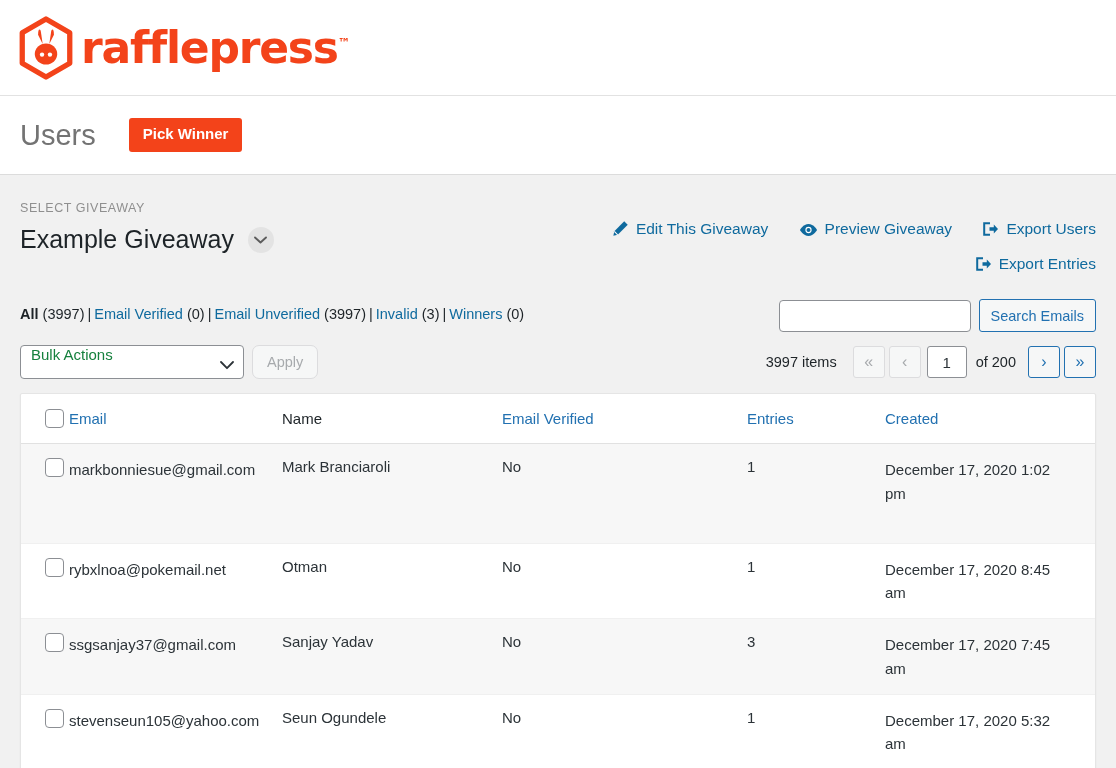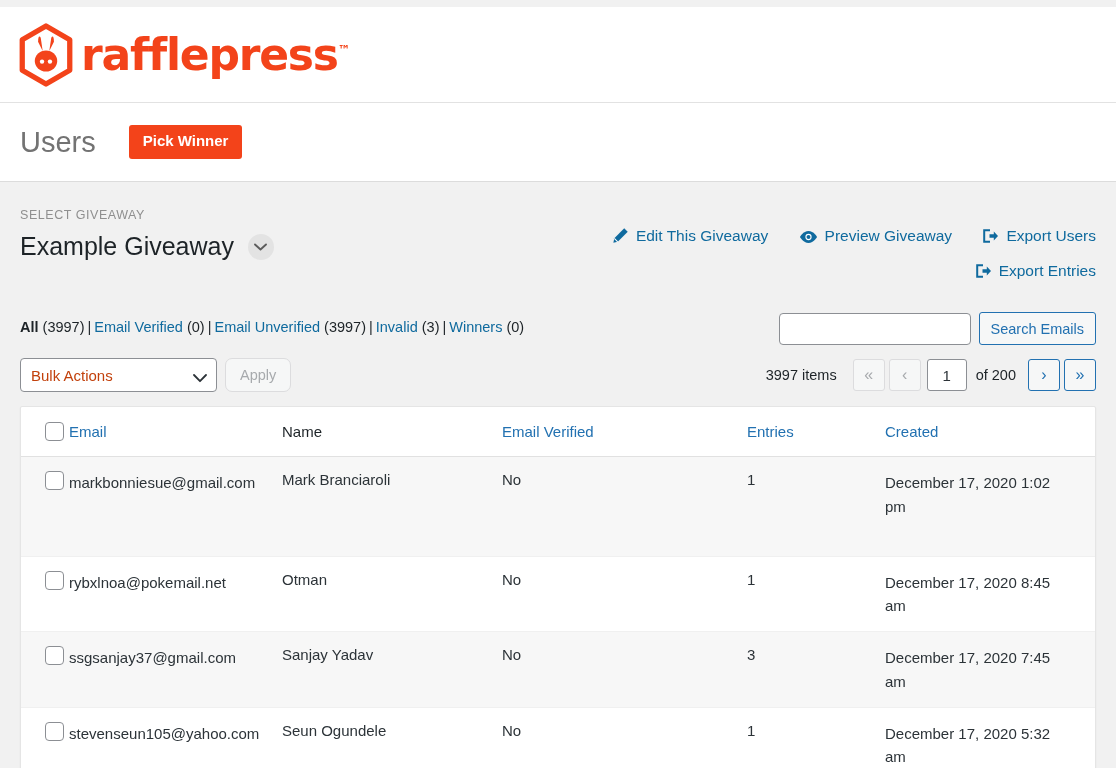--- a/index.html
+++ b/index.html
@@ -14,21 +14,20 @@
   }
 
   
   .logo-bar {
     height: 96px;
     background: #ffffff;
     border-bottom: 1px solid #e2e2e2;
     display: flex;
     align-items: center;
     padding-left: 13px;
-    margin-top: 7px;
   }
   .logo-wrap { display:flex; align-items:center; }
   .logo-mark { width: 66px; height: 66px; display:block; }
   .logo-word {
     font-size: 44px;
     font-weight: 700;
     color: #f3431a;
     letter-spacing: -1.2px;
     margin-left: 2px;
     position: relative;
@@ -124,21 +123,21 @@
     display: inline-block;
     vertical-align: -3px;
     margin-right: 7px;
   }
 
   
   .filter-row {
     display:flex;
     justify-content: space-between;
     align-items: flex-start;
-    margin-top: 22px;
+    margin-top: 16px;
     gap: 44px;
   }
   .subsubsub {
     font-size: 14.5px;
     color: #1d2327;
     padding-top: 7px;
   }
   .subsubsub a { color:#0f6a9e; text-decoration:none; cursor:pointer; }
   .subsubsub .cur { color:#1d2327; font-weight: 700; }
   .subsubsub .cnt { color:#1d2327; }
@@ -172,28 +171,28 @@
   
   .tablenav {
     display:flex;
     justify-content: space-between;
     align-items: center;
     margin-top: 13px;
   }
   .bulk-left { display:flex; align-items:center; }
   .bulk-select {
     position: relative;
-    width: 197px; height: 34px;
+    width: 224px; height: 34px;
     border: 1px solid #8c8f94;
     border-radius: 4px;
     background: #fff;
-    display:flex; align-items:center;
+    display:flex; 
     padding: 0 10px;
     font-size: 15px;
-    color: #c2410c;
+    color: #15803d;
     cursor: pointer;
   }
   .bulk-select .chev { position:absolute; right: 9px; top: 10px; }
   .apply-btn {
     margin-left: 8px;
     height: 34px;
     border: 1px solid #dcdcde;
     background: #f6f7f7;
     color: #a7aaad;
     border-radius: 7px;

